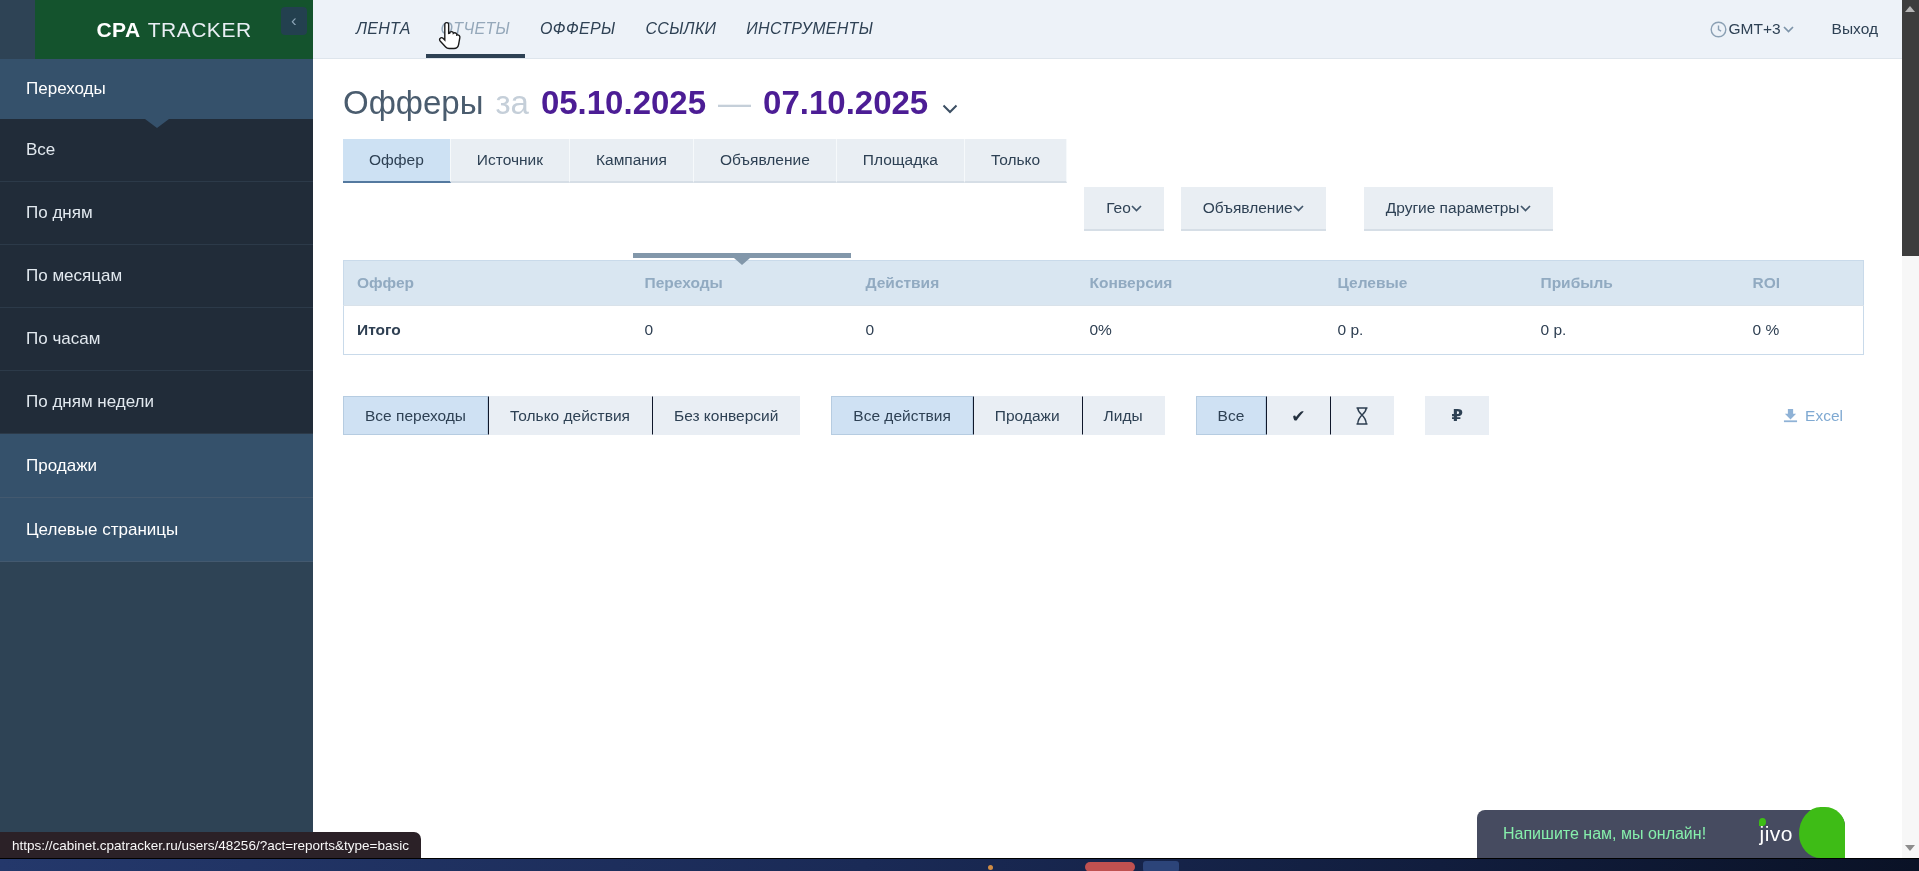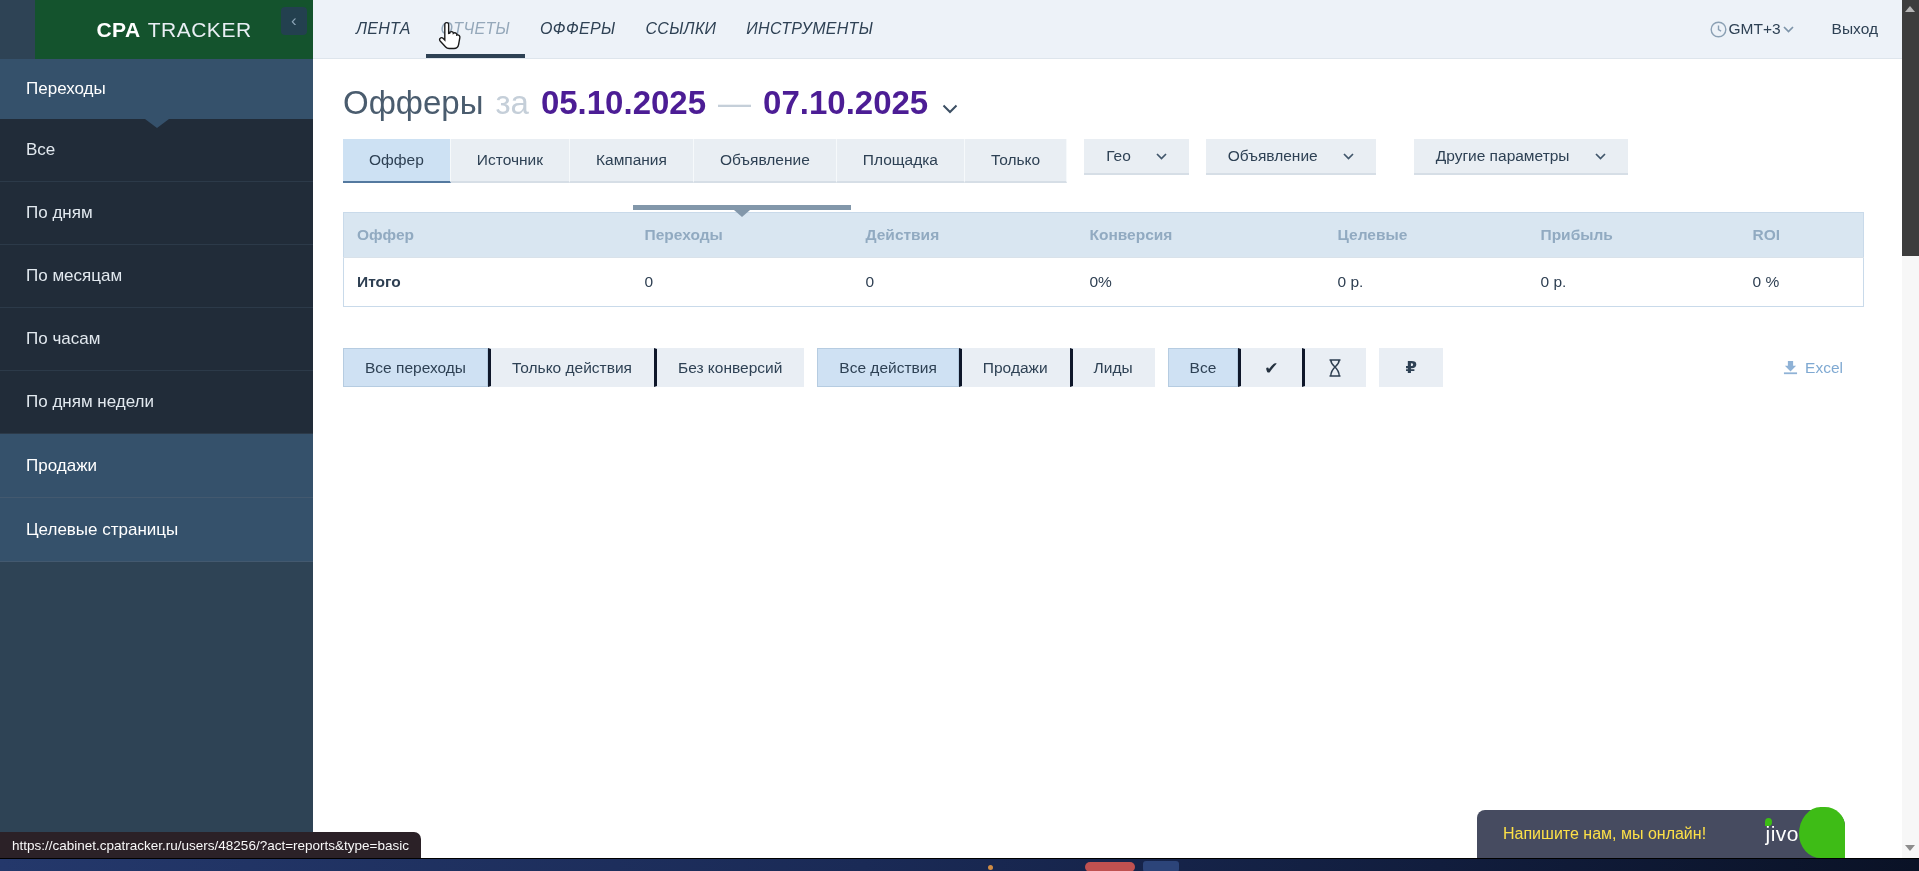--- a/index.html
+++ b/index.html
@@ -48,64 +48,64 @@
   .t-prep { font-size:33px; color:#c5cfd9; margin:0 12px; }
   .t-date { font-size:33px; font-weight:700; color:#4c1d95; }
   .title-chev { margin-left:14px; align-self:center; color:#3c4f63; cursor:pointer; }
 
   .dim-tabs { display:flex; margin-top:17px; align-items:stretch; }
   .tab-group { display:flex; }
   .dim-tab { padding:0 26px; height:44px; display:flex; align-items:center; background:#e9eef3;
              font-size:15.5px; color:#2e4154; border-bottom:2px solid #d6dee6;
              border-right:1px solid #f6f9fb; cursor:pointer; }
   .dim-tab.active { background:#cde1f3; border-bottom-color:#54799f; }
-  .dd-btn { margin-left:17px; padding:0 22px; height:36px; display:flex; align-items:center; gap:25px;
-            background:#e9eef3; border-bottom:2px solid #d6dee6; font-size:15.5px; color:#2e4154; cursor:pointer; }
+  .dd-btn { margin-left:17px; padding:0 22px; height:44px; display:flex; align-items:center; gap:0;
+            background:#e9eef3; border-bottom:2px solid #d6dee6; font-size:15.5px; color:#2e4154; cursor:pointer;margin-top:48px; }
   .dd-btn.other { margin-left:38px; }
   .chev-sm { color:#41566b; }
 
   .table-wrap { position:relative; margin-top:29px; width:1520px; }
   .sort-bar { position:absolute; top:-7px; left:290px; width:218px; height:5px; background:#8297aa; }
   .sort-tri { position:absolute; top:-2px; left:391px; width:0; height:0;
               border-left:8px solid transparent; border-right:8px solid transparent;
               border-top:7px solid #8297aa; }
   table.report { border-collapse:collapse; width:100%; table-layout:fixed; border:1px solid #c9daea; }
   .report th { background:#d9e6f1; color:#91aac1; font-size:15.5px; font-weight:700; text-align:left;
                padding:13px 10px 13px 13px; cursor:pointer; }
   .report td { background:#fff; font-size:15.5px; color:#2e3f52; padding:15px 10px 15px 13px;
                border-top:1px solid #d9e2ea; }
   .report td.rowlabel { font-weight:700; }
 
   .filter-row { display:flex; margin-top:41px; align-items:center; width:1520px; }
-  .btn-group { display:flex; margin-right:13px; }
+  .btn-group { display:flex; margin-right:31px; }
   .fbtn { height:39px; display:flex; align-items:center; justify-content:center; padding:0 21px;
           background:#e9eef4; font-size:15.5px; color:#2e4154; cursor:pointer; border:1px solid transparent; }
-  .fbtn + .fbtn { border-left:3px solid #0f172a; }
+  .fbtn + .fbtn { border-left:1px solid #0f172a; }
   .fbtn.active { background:#cfe1f3; border:1px solid #b6cce1; }
   .fbtn.iconbtn { width:64px; padding:0; }
   .check-glyph { font-size:17px; color:#24313f; font-family:"DejaVu Sans",sans-serif; }
   .ruble-glyph { font-size:16.5px; color:#2e4154; font-family:"DejaVu Sans",sans-serif; font-weight:700; }
   .excel { margin-left:auto; margin-right:20px; display:flex; align-items:center; gap:7px;
            color:#7fa9d2; font-size:15.5px; text-decoration:none; cursor:pointer; }
 
   
   .scrollbar { position:absolute; right:0; top:0; width:17px; height:858px; background:#f7f7f7; }
   .sb-thumb { position:absolute; top:0; left:0; right:0; height:256px; background:#3d3d3d; cursor:pointer; }
   .sb-up { position:absolute; top:6px; left:3px; width:0; height:0;
            border-left:5.5px solid transparent; border-right:5.5px solid transparent;
            border-bottom:6px solid #b5b5b5; }
   .sb-down { position:absolute; bottom:7px; left:3px; width:0; height:0;
              border-left:5.5px solid transparent; border-right:5.5px solid transparent;
              border-top:6px solid #8d8d8d; cursor:pointer; }
 
   
   .jivo { position:absolute; right:74px; bottom:13px; width:368px; height:48px; background:#464b60;
           border-radius:8px 16px 0 0; display:flex; align-items:center; cursor:pointer; }
-  .jivo-msg { font-size:16px; color:#fde047; padding-left:26px; }
-  .jivo-logo { position:absolute; right:46px; color:#fff; font-size:21px; letter-spacing:.5px; }
+  .jivo-msg { font-size:16px; color:#86efac; padding-left:26px; }
+  .jivo-logo { position:absolute; right:52px; color:#fff; font-size:21px; letter-spacing:.5px; }
   .jivo-dot { position:absolute; left:0px; top:-4px; width:7px; height:8px; background:#3dbd15;
               border-radius:60% 60% 60% 0; }
   .jivo-leaf { position:absolute; right:0; top:-3px; width:46px; height:51px; background:#3ebc16;
                border-radius:52% 48% 0 52% / 58% 42% 0 52%; }
 
   
   .statusbar { position:absolute; left:0; bottom:13px; height:26px; background:#2b2127;
                border-radius:0 7px 0 0; display:flex; align-items:center; padding:0 12px;
                font-size:13.5px; color:#f8f8f8; z-index:5; }
   .taskbar { position:absolute; left:0; bottom:0; width:100%; height:13px;

